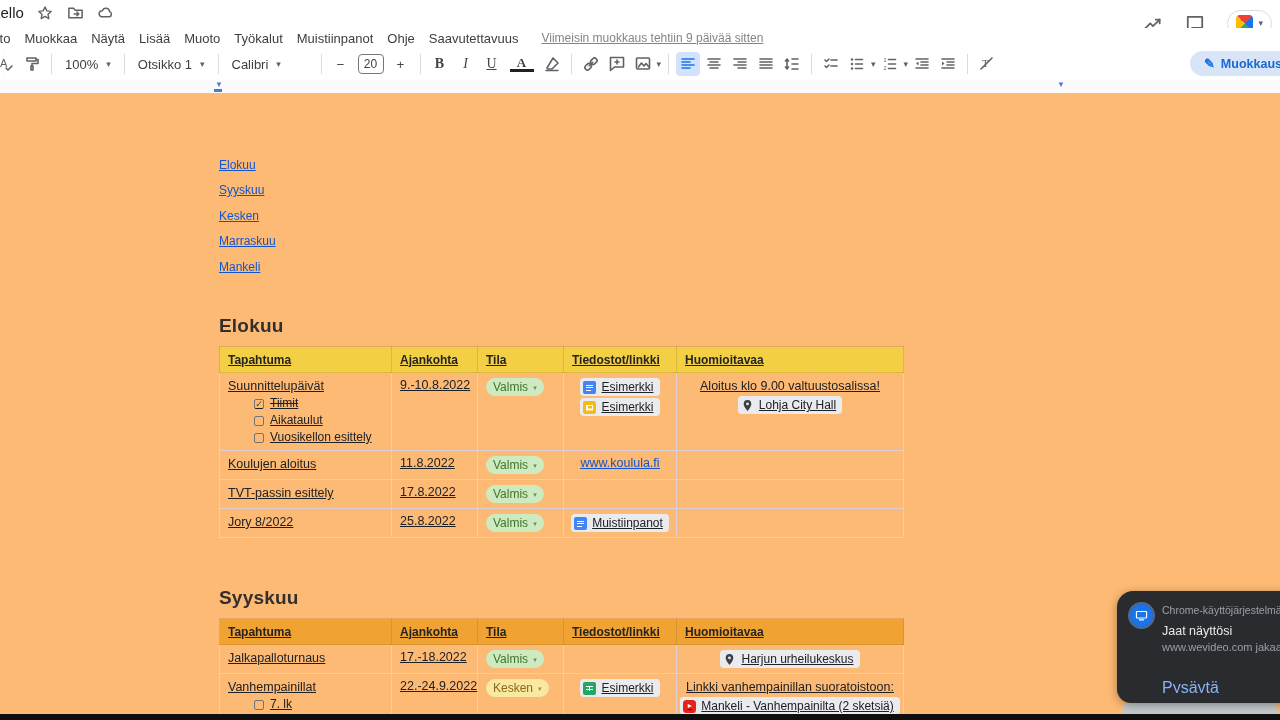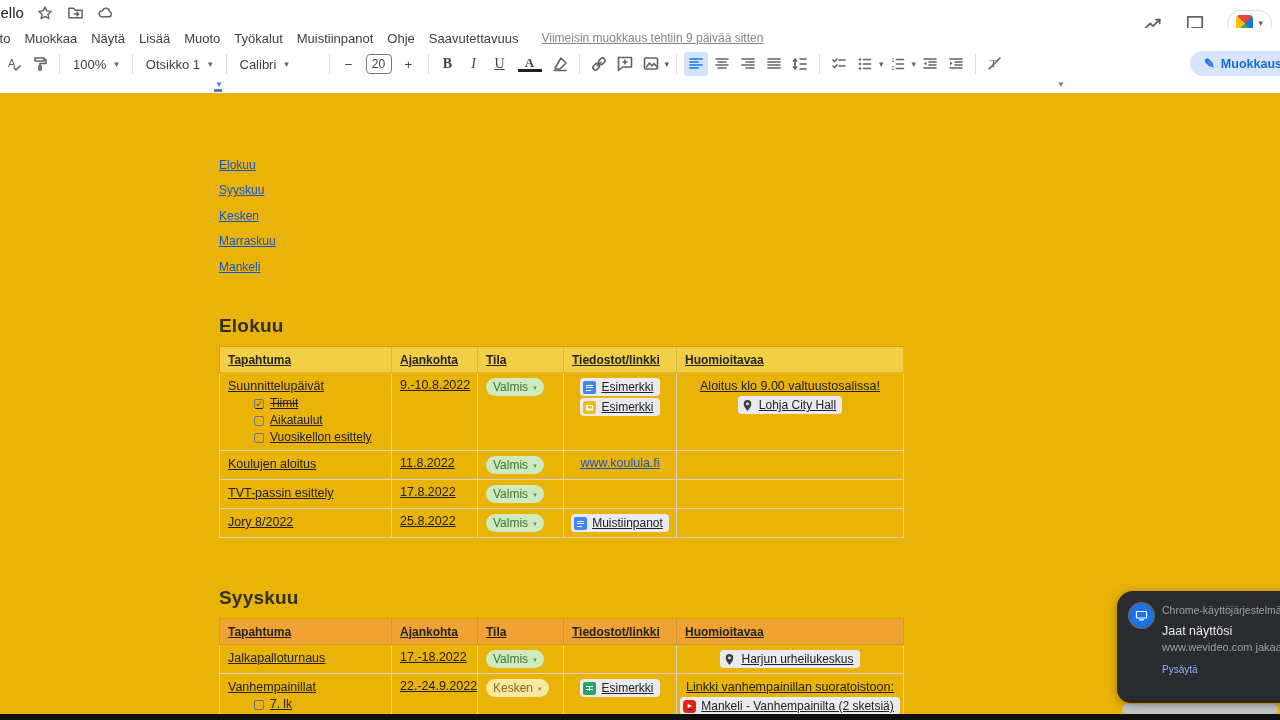--- a/index.html
+++ b/index.html
@@ -25,21 +25,21 @@
 
   
   .menubar { position:absolute; top:28px; left:0; right:0; height:20px; background:#fff;
              display:flex; align-items:center; }
   .menu-items { display:flex; margin-left:-46px; }
   .menu-item { font-size:13px; color:#3c4043; padding:0 7px; cursor:default; }
   .last-edit { font-size:12px; color:#80868b; text-decoration:underline; margin-left:16px;
                white-space:nowrap; }
 
   
-  .toolbar { position:absolute; top:48px; left:12px; right:0; height:32px; background:#fff;
+  .toolbar { position:absolute; top:48px; left:4px; right:0; height:32px; background:#fff;
              box-shadow:0 1px 2px rgba(0,0,0,.04); }
   .toolbar-row { display:flex; align-items:center; height:32px; margin-left:-10px; gap:2px; }
   .tbtn { min-width:24px; height:24px; border:none; background:transparent; display:flex;
           align-items:center; justify-content:center; border-radius:4px; color:#444;
           font-family:"Liberation Serif", serif; }
   .tbtn.sans { font-family:"Liberation Sans", sans-serif; }
   .tbtn.active { background:#d3e3fd; }
   .divider { width:1px; height:20px; background:#dadce0; margin:0 5px; }
   .dd { display:flex; align-items:center; gap:8px; padding:0 6px; height:24px; border-radius:4px;
         font-size:13px; color:#3c4043; }
@@ -57,21 +57,21 @@
                background:#d8e5f8; border-radius:14px; padding:5px 14px; font-size:12.5px;
                color:#1967d2; font-weight:bold; }
   .pencil { color:#1a73e8; font-size:13px; }
 
   
   .ruler { position:absolute; top:80px; left:0; right:0; height:13px; background:#fcfbfb; }
   .ruler-marker { position:absolute; top:1px; color:#4b7bd5; font-size:8px; line-height:1; }
   .ruler-bar { position:absolute; top:9px; width:8px; height:2.5px; background:#4b7bd5; }
 
   
-  .canvas { position:absolute; top:93px; left:0; right:0; bottom:0; background:#eab308; }
+  .canvas { position:absolute; top:93px; left:0; right:0; bottom:0; background:#fdba74; }
   .toc { position:absolute; left:219px; top:60px; }
   .toc-link { display:block; font-size:12px; color:#1155cc; text-decoration:underline;
               line-height:25.4px; cursor:pointer; }
   .sections-root { position:absolute; left:219px; top:222px; width:684px; }
   .doc-section + .doc-section { margin-top:49px; }
   .doc-section h2 { font-size:19px; line-height:22px; color:#33302c; margin:0 0 9px 0;
                     font-weight:bold; letter-spacing:.2px; }
   table.month { border-collapse:collapse; width:684px; table-layout:fixed;text-decoration:underline; }
   .month th { font-size:12px; font-weight:bold; color:#26241f; text-align:left; padding:5px 8px;
               height:26px; border:1px solid rgba(120,90,20,.18); }
@@ -113,21 +113,21 @@
                   background:#2a2b2e; border-radius:16px 0 0 14px; z-index:50;
                   box-shadow:0 2px 10px rgba(0,0,0,.35); padding:13px 10px 10px 13px;
                   display:flex; gap:9px; }
   .notif-icon { width:23px; height:23px; border-radius:50%; background:#1a73e8; flex:0 0 auto;
                 display:flex; align-items:center; justify-content:center;
                 outline:2px solid rgba(138,180,248,.45); }
   .notif-col { overflow:hidden; }
   .n-source { font-size:10.5px; color:#9aa0a6; white-space:nowrap; }
   .n-title { font-size:12.5px; color:#e8eaed; margin-top:8px; white-space:nowrap; }
   .n-body { font-size:11px; color:#9aa0a6; margin-top:3px; white-space:nowrap; }
-  .n-action { font-size:10px; color:#8ab4f8; margin-top:11px; cursor:pointer; display:inline-block; }
+  .n-action { font-size:16px; color:#8ab4f8; margin-top:26px; cursor:pointer; display:inline-block; }
   .notif-peek { position:absolute; left:1122px; top:704px; width:156px; height:10px;
                 background:#c6c9cc; border-radius:8px; z-index:40; }
   .bottom-strip { position:absolute; left:0; right:0; bottom:0; height:6px; background:#0f0f0f;
                   z-index:60; }
 </style>
 </head>
 <body>
 
 <div class="titlebar">
   <div class="titlebar-left">

